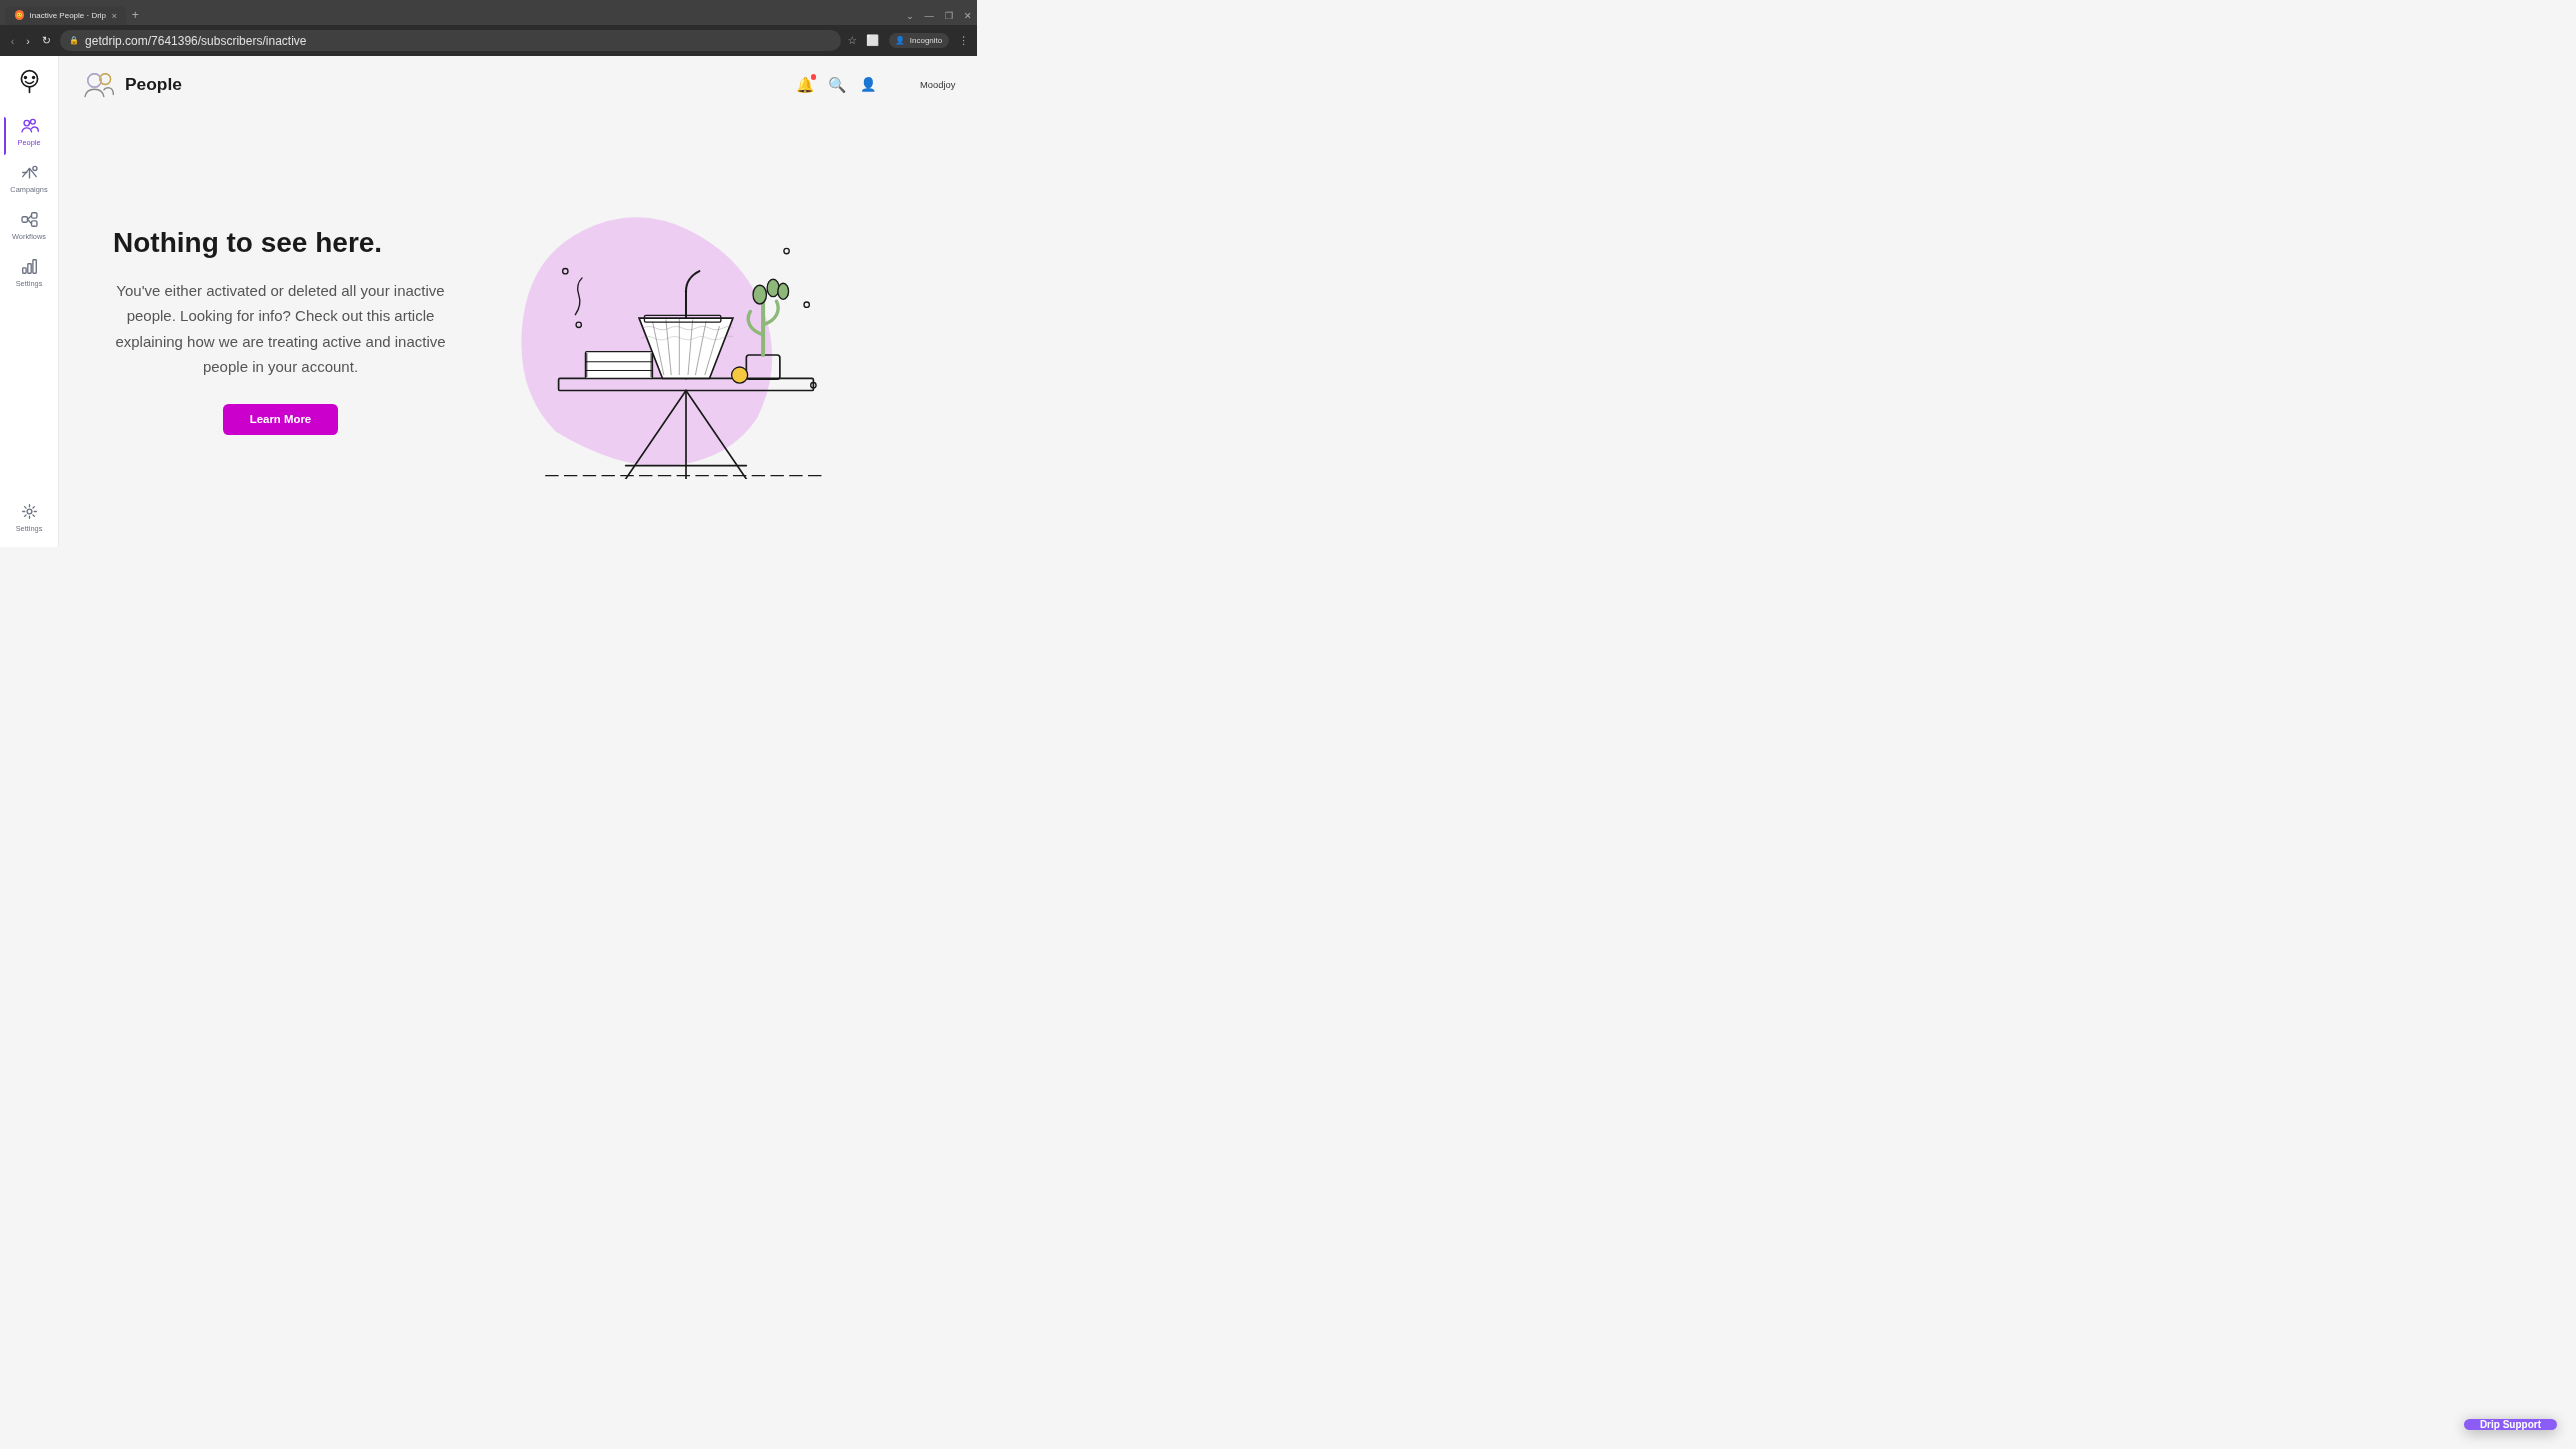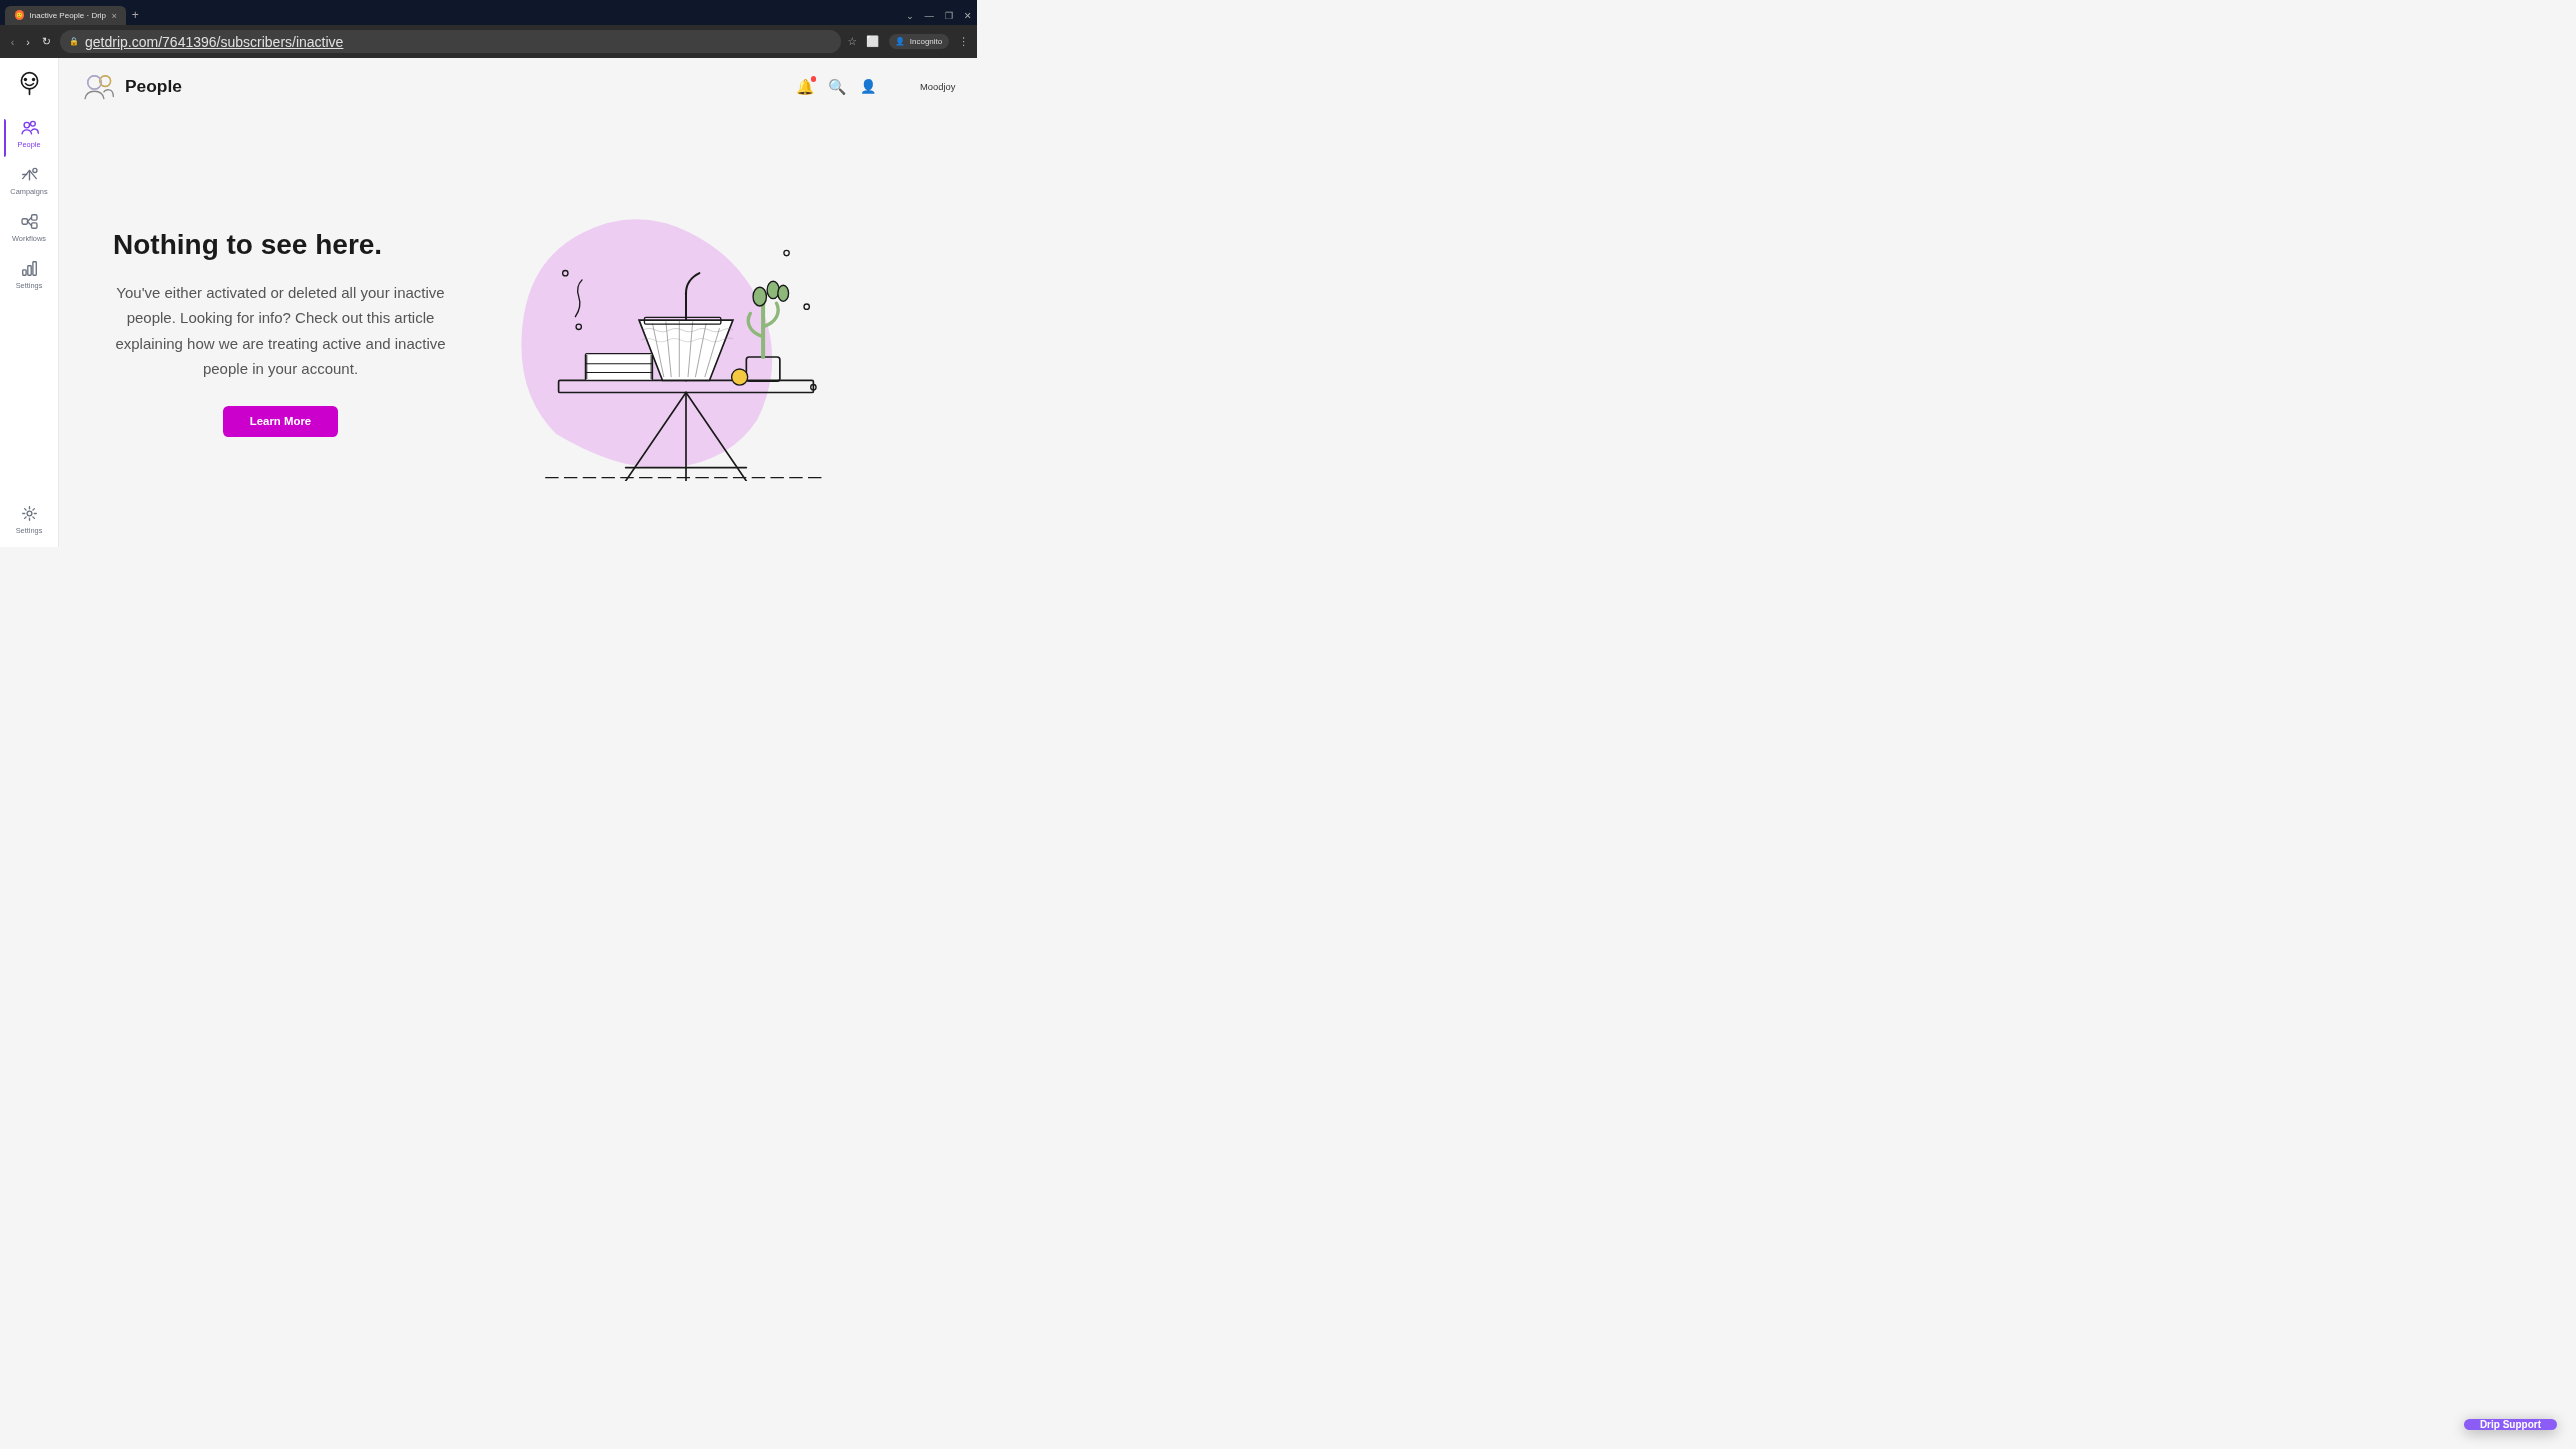--- a/index.html
+++ b/index.html
@@ -1,32 +1,32 @@
 <!DOCTYPE html>
 <html style="font-size:10.7px"><head>
   <meta charset="utf-8">
   <style>
     * { margin: 0; padding: 0; box-sizing: border-box; }
     body { font-family: -apple-system, BlinkMacSystemFont, 'Segoe UI', sans-serif; background: #f5f5f5; overflow: hidden; width: 977px; height: 547px; }
 
     
     .browser-chrome { background: #2c2c2c; width: 100%; }
-    .browser-tabs { display: flex; align-items: center; padding: 5.4px 5.4px 0; background: #0f172a; }
+    .browser-tabs { display: flex; align-items: center; padding: 5.4px 5.4px 0; background: #404040; }
     .browser-tab { display: flex; align-items: center; gap: 5.4px; background: #3c3c3c; padding: 4px 9.4px; border-radius: 5.4px 5.4px 0 0; color: #e0e0e0; font-size: 8px; min-width: 121px; }
     .browser-tab .favicon { width: 9.4px; height: 9.4px; background: #ff6b35; border-radius: 50%; display: flex; align-items: center; justify-content: center; font-size: 5.4px; }
     .browser-tab .tab-close { margin-left: auto; cursor: pointer; color: #aaa; font-size: 9.4px; }
     .new-tab-btn { background: none; border: none; color: #aaa; font-size: 12px; cursor: pointer; padding: 2.7px 5.4px; }
     .tab-controls { margin-left: auto; display: flex; gap: 10.7px; color: #aaa; font-size: 9.4px; }
 
     .browser-toolbar { display: flex; align-items: center; gap: 6.7px; padding: 5.4px 8px; background: #2c2c2c; }
     .nav-btn { background: none; border: none; color: #888; cursor: pointer; font-size: 10.7px; padding: 2.7px; }
     .nav-btn.active { color: #ddd; }
     .address-bar { flex: 1; display: flex; align-items: center; background: #404040; border-radius: 13.4px; padding: 3.4px 9.4px; gap: 5.4px; }
     .address-bar .lock-icon { color: #888; font-size: 8px; }
-    .address-bar input { background: none; border: none; color: #e0e0e0; font-size: 14px; flex: 1; outline: none; text-decoration: underline; }
+    .address-bar input { background: none; border: none; color: #e0e0e0; font-size: 12px; flex: 1; outline: none; }
     .toolbar-actions { display: flex; align-items: center; gap: 9.4px; color: #aaa; }
     .toolbar-actions .star-icon { font-size: 10.7px; cursor: pointer; }
     .toolbar-actions .profile-btn { display: flex; align-items: center; gap: 4px; background: #404040; border-radius: 13.4px; padding: 2.7px 6.7px; color: #ddd; font-size: 8px; cursor: pointer; }
     .toolbar-actions .menu-btn { cursor: pointer; font-size: 10.7px; }
 
     
     .app-container { display: flex; height: calc(547px - 48px); background: #f5f5f5; }
 
     
     .sidebar { width: 59px; background: #fff; border-right: 0.7px solid #e8e8e8; display: flex; flex-direction: column; align-items: center; padding: 10.7px 0; gap: 2.7px; position: relative; }

